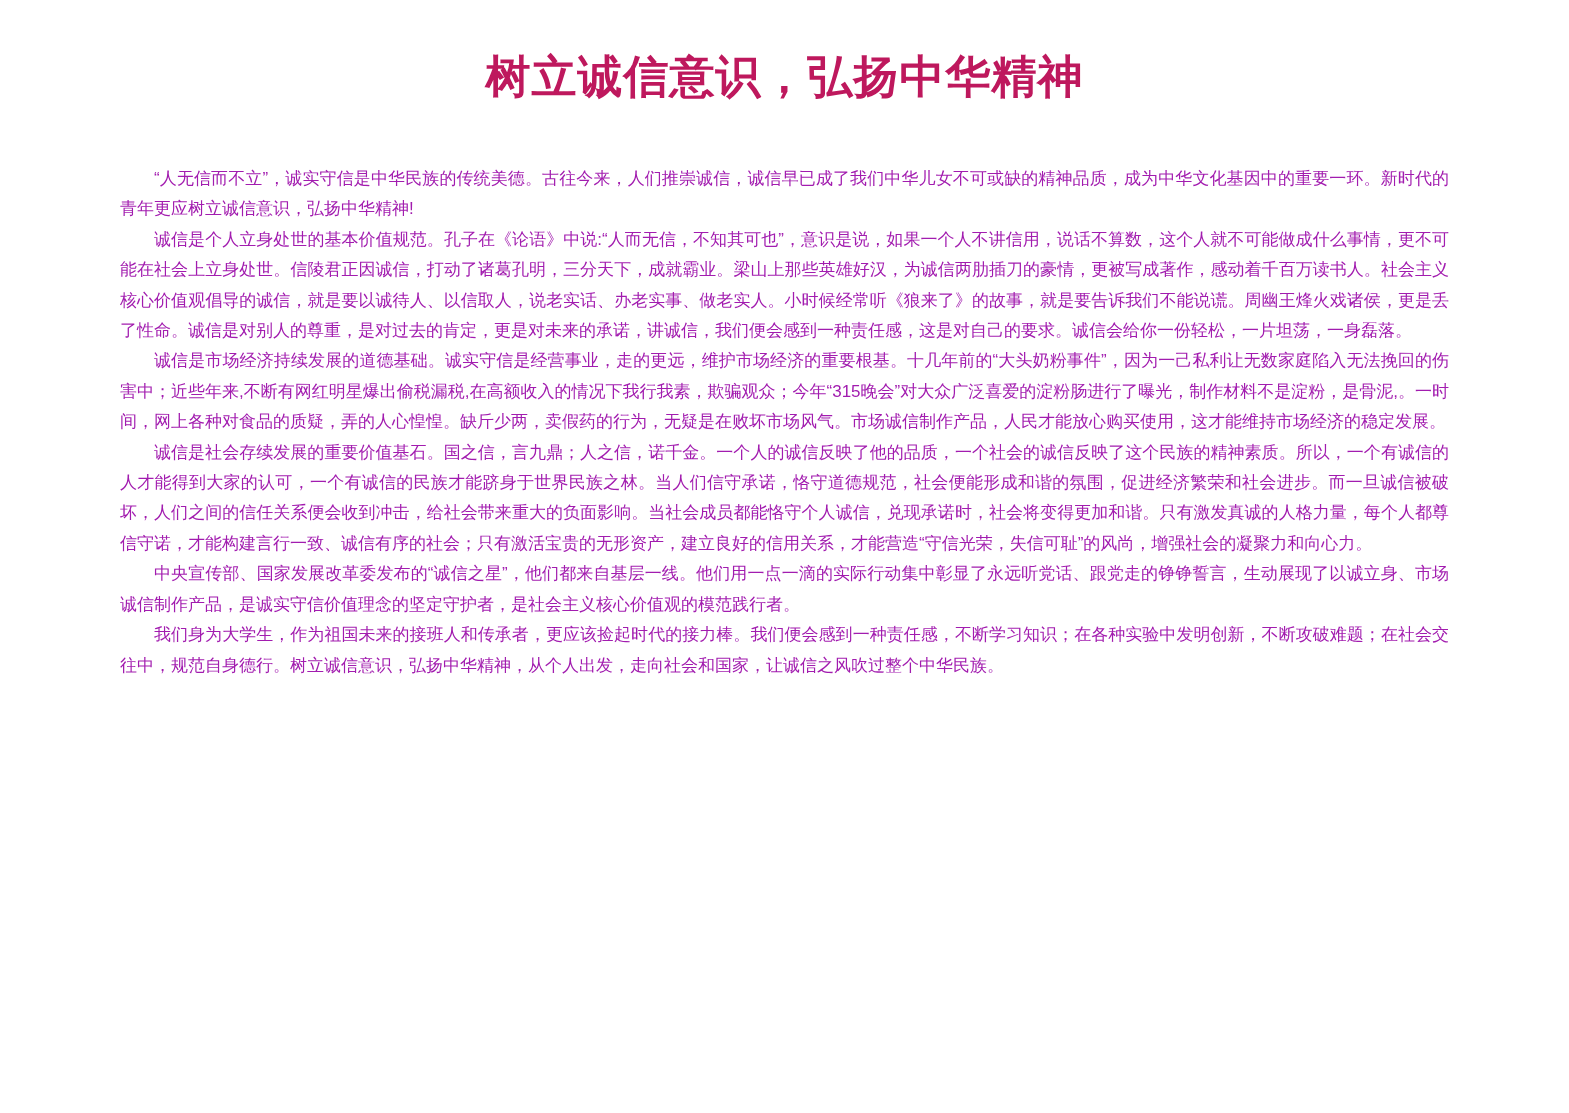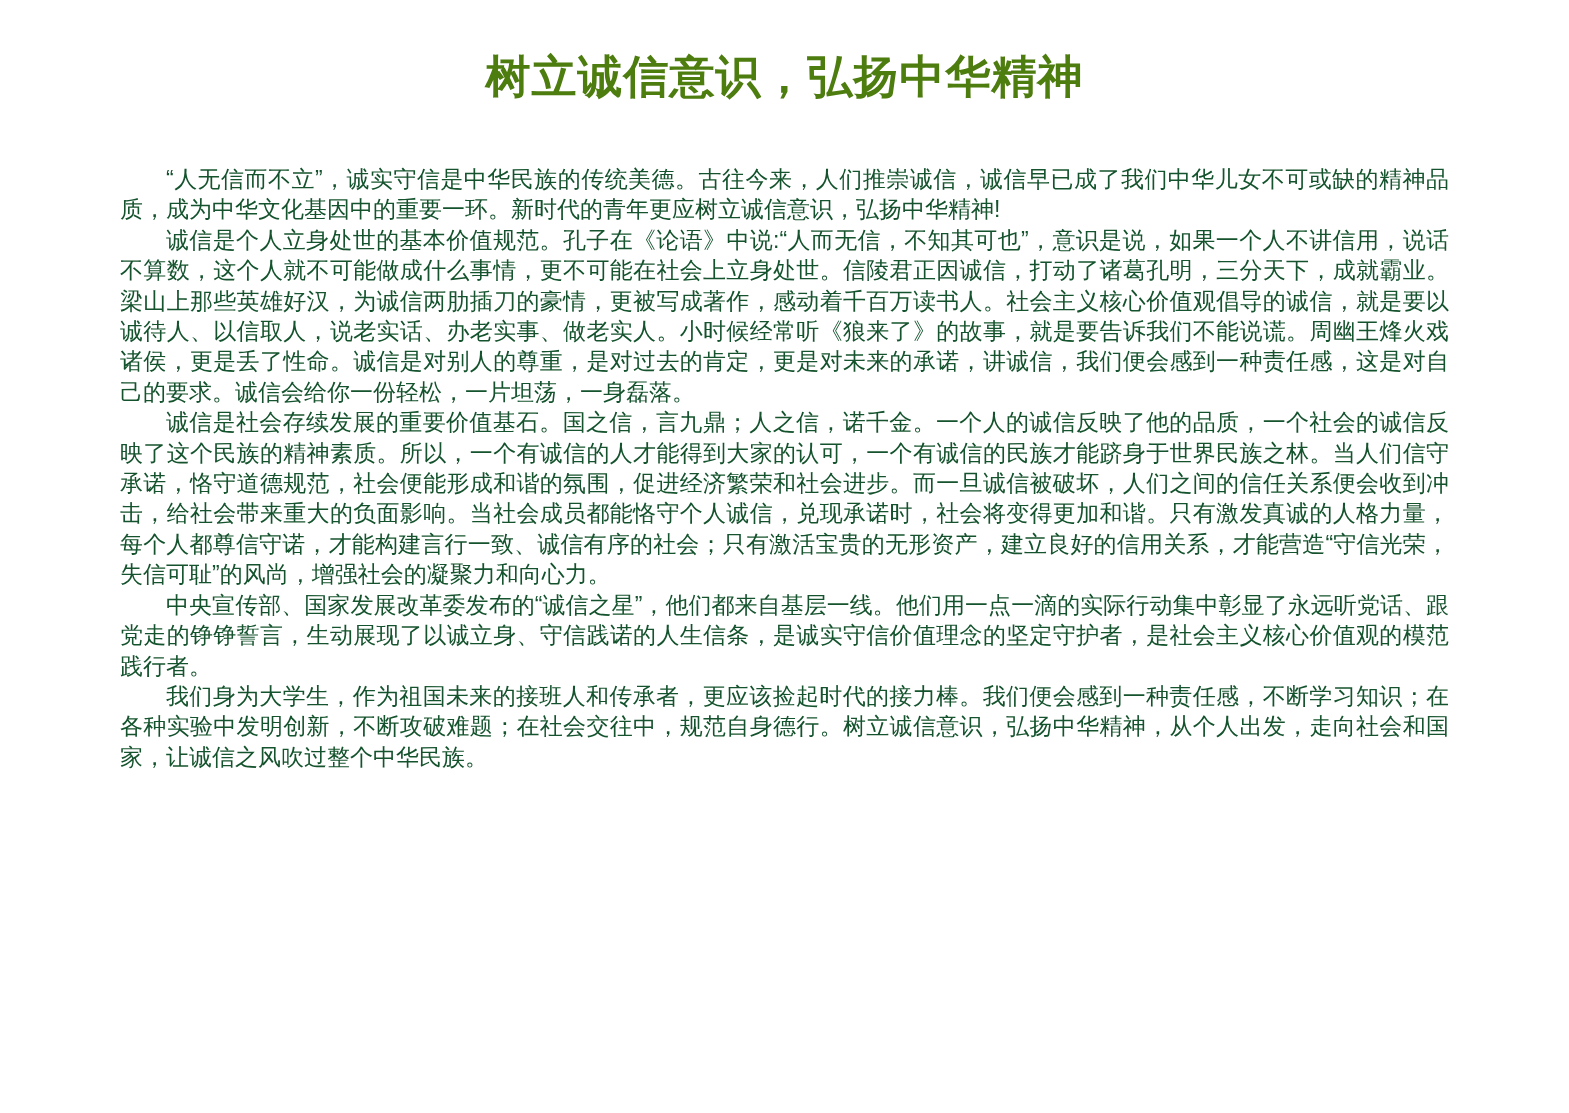--- a/index.html
+++ b/index.html
@@ -15,43 +15,44 @@
     padding: 50px 120px 40px 120px;
     overflow: hidden;
   }
   .doc-title {
     margin: 0;
     text-align: center;
     font-family: "Liberation Serif", "DejaVu Serif", serif;
     font-weight: 700;
     font-size: 45px;
     letter-spacing: 1px;
-    color: #4d7c0f;
+    color: #be185d;
     line-height: 1.2;
   }
   .doc-body {
     margin-top: 60px;
     font-family: "Liberation Sans", "DejaVu Sans", sans-serif;
-    font-size: 23px;
+    font-size: 17px;
     line-height: 30.4px;
-    color: #14532d;
+    color: #a21caf;
     text-align: justify;
   }
   .doc-body p {
     margin: 0;
     padding: 0;
     text-indent: 2em;
     word-break: break-all;
   }
 </style>
 </head>
 <body>
 
 <div class="page">
   <h1 class="doc-title">树立诚信意识，弘扬中华精神</h1>
   <div class="doc-body" id="doc-body">
       <p>“人无信而不立”，诚实守信是中华民族的传统美德。古往今来，人们推崇诚信，诚信早已成了我们中华儿女不可或缺的精神品质，成为中华文化基因中的重要一环。新时代的青年更应树立诚信意识，弘扬中华精神!</p>
       <p>诚信是个人立身处世的基本价值规范。孔子在《论语》中说:“人而无信，不知其可也”，意识是说，如果一个人不讲信用，说话不算数，这个人就不可能做成什么事情，更不可能在社会上立身处世。信陵君正因诚信，打动了诸葛孔明，三分天下，成就霸业。梁山上那些英雄好汉，为诚信两肋插刀的豪情，更被写成著作，感动着千百万读书人。社会主义核心价值观倡导的诚信，就是要以诚待人、以信取人，说老实话、办老实事、做老实人。小时候经常听《狼来了》的故事，就是要告诉我们不能说谎。周幽王烽火戏诸侯，更是丢了性命。诚信是对别人的尊重，是对过去的肯定，更是对未来的承诺，讲诚信，我们便会感到一种责任感，这是对自己的要求。诚信会给你一份轻松，一片坦荡，一身磊落。</p>
+      <p>诚信是市场经济持续发展的道德基础。诚实守信是经营事业，走的更远，维护市场经济的重要根基。十几年前的“大头奶粉事件”，因为一己私利让无数家庭陷入无法挽回的伤害中；近些年来,不断有网红明星爆出偷税漏税,在高额收入的情况下我行我素，欺骗观众；今年“315晚会”对大众广泛喜爱的淀粉肠进行了曝光，制作材料不是淀粉，是骨泥,。一时间，网上各种对食品的质疑，弄的人心惶惶。缺斤少两，卖假药的行为，无疑是在败坏市场风气。市场诚信制作产品，人民才能放心购买使用，这才能维持市场经济的稳定发展。</p>
       <p>诚信是社会存续发展的重要价值基石。国之信，言九鼎；人之信，诺千金。一个人的诚信反映了他的品质，一个社会的诚信反映了这个民族的精神素质。所以，一个有诚信的人才能得到大家的认可，一个有诚信的民族才能跻身于世界民族之林。当人们信守承诺，恪守道德规范，社会便能形成和谐的氛围，促进经济繁荣和社会进步。而一旦诚信被破坏，人们之间的信任关系便会收到冲击，给社会带来重大的负面影响。当社会成员都能恪守个人诚信，兑现承诺时，社会将变得更加和谐。只有激发真诚的人格力量，每个人都尊信守诺，才能构建言行一致、诚信有序的社会；只有激活宝贵的无形资产，建立良好的信用关系，才能营造“守信光荣，失信可耻”的风尚，增强社会的凝聚力和向心力。</p>
-      <p>中央宣传部、国家发展改革委发布的“诚信之星”，他们都来自基层一线。他们用一点一滴的实际行动集中彰显了永远听党话、跟党走的铮铮誓言，生动展现了以诚立身、守信践诺的人生信条，是诚实守信价值理念的坚定守护者，是社会主义核心价值观的模范践行者。</p>
+      <p>中央宣传部、国家发展改革委发布的“诚信之星”，他们都来自基层一线。他们用一点一滴的实际行动集中彰显了永远听党话、跟党走的铮铮誓言，生动展现了以诚立身、市场诚信制作产品，是诚实守信价值理念的坚定守护者，是社会主义核心价值观的模范践行者。</p>
       <p>我们身为大学生，作为祖国未来的接班人和传承者，更应该捡起时代的接力棒。我们便会感到一种责任感，不断学习知识；在各种实验中发明创新，不断攻破难题；在社会交往中，规范自身德行。树立诚信意识，弘扬中华精神，从个人出发，走向社会和国家，让诚信之风吹过整个中华民族。</p>
     </div>
 </div>
 
 </body></html>

